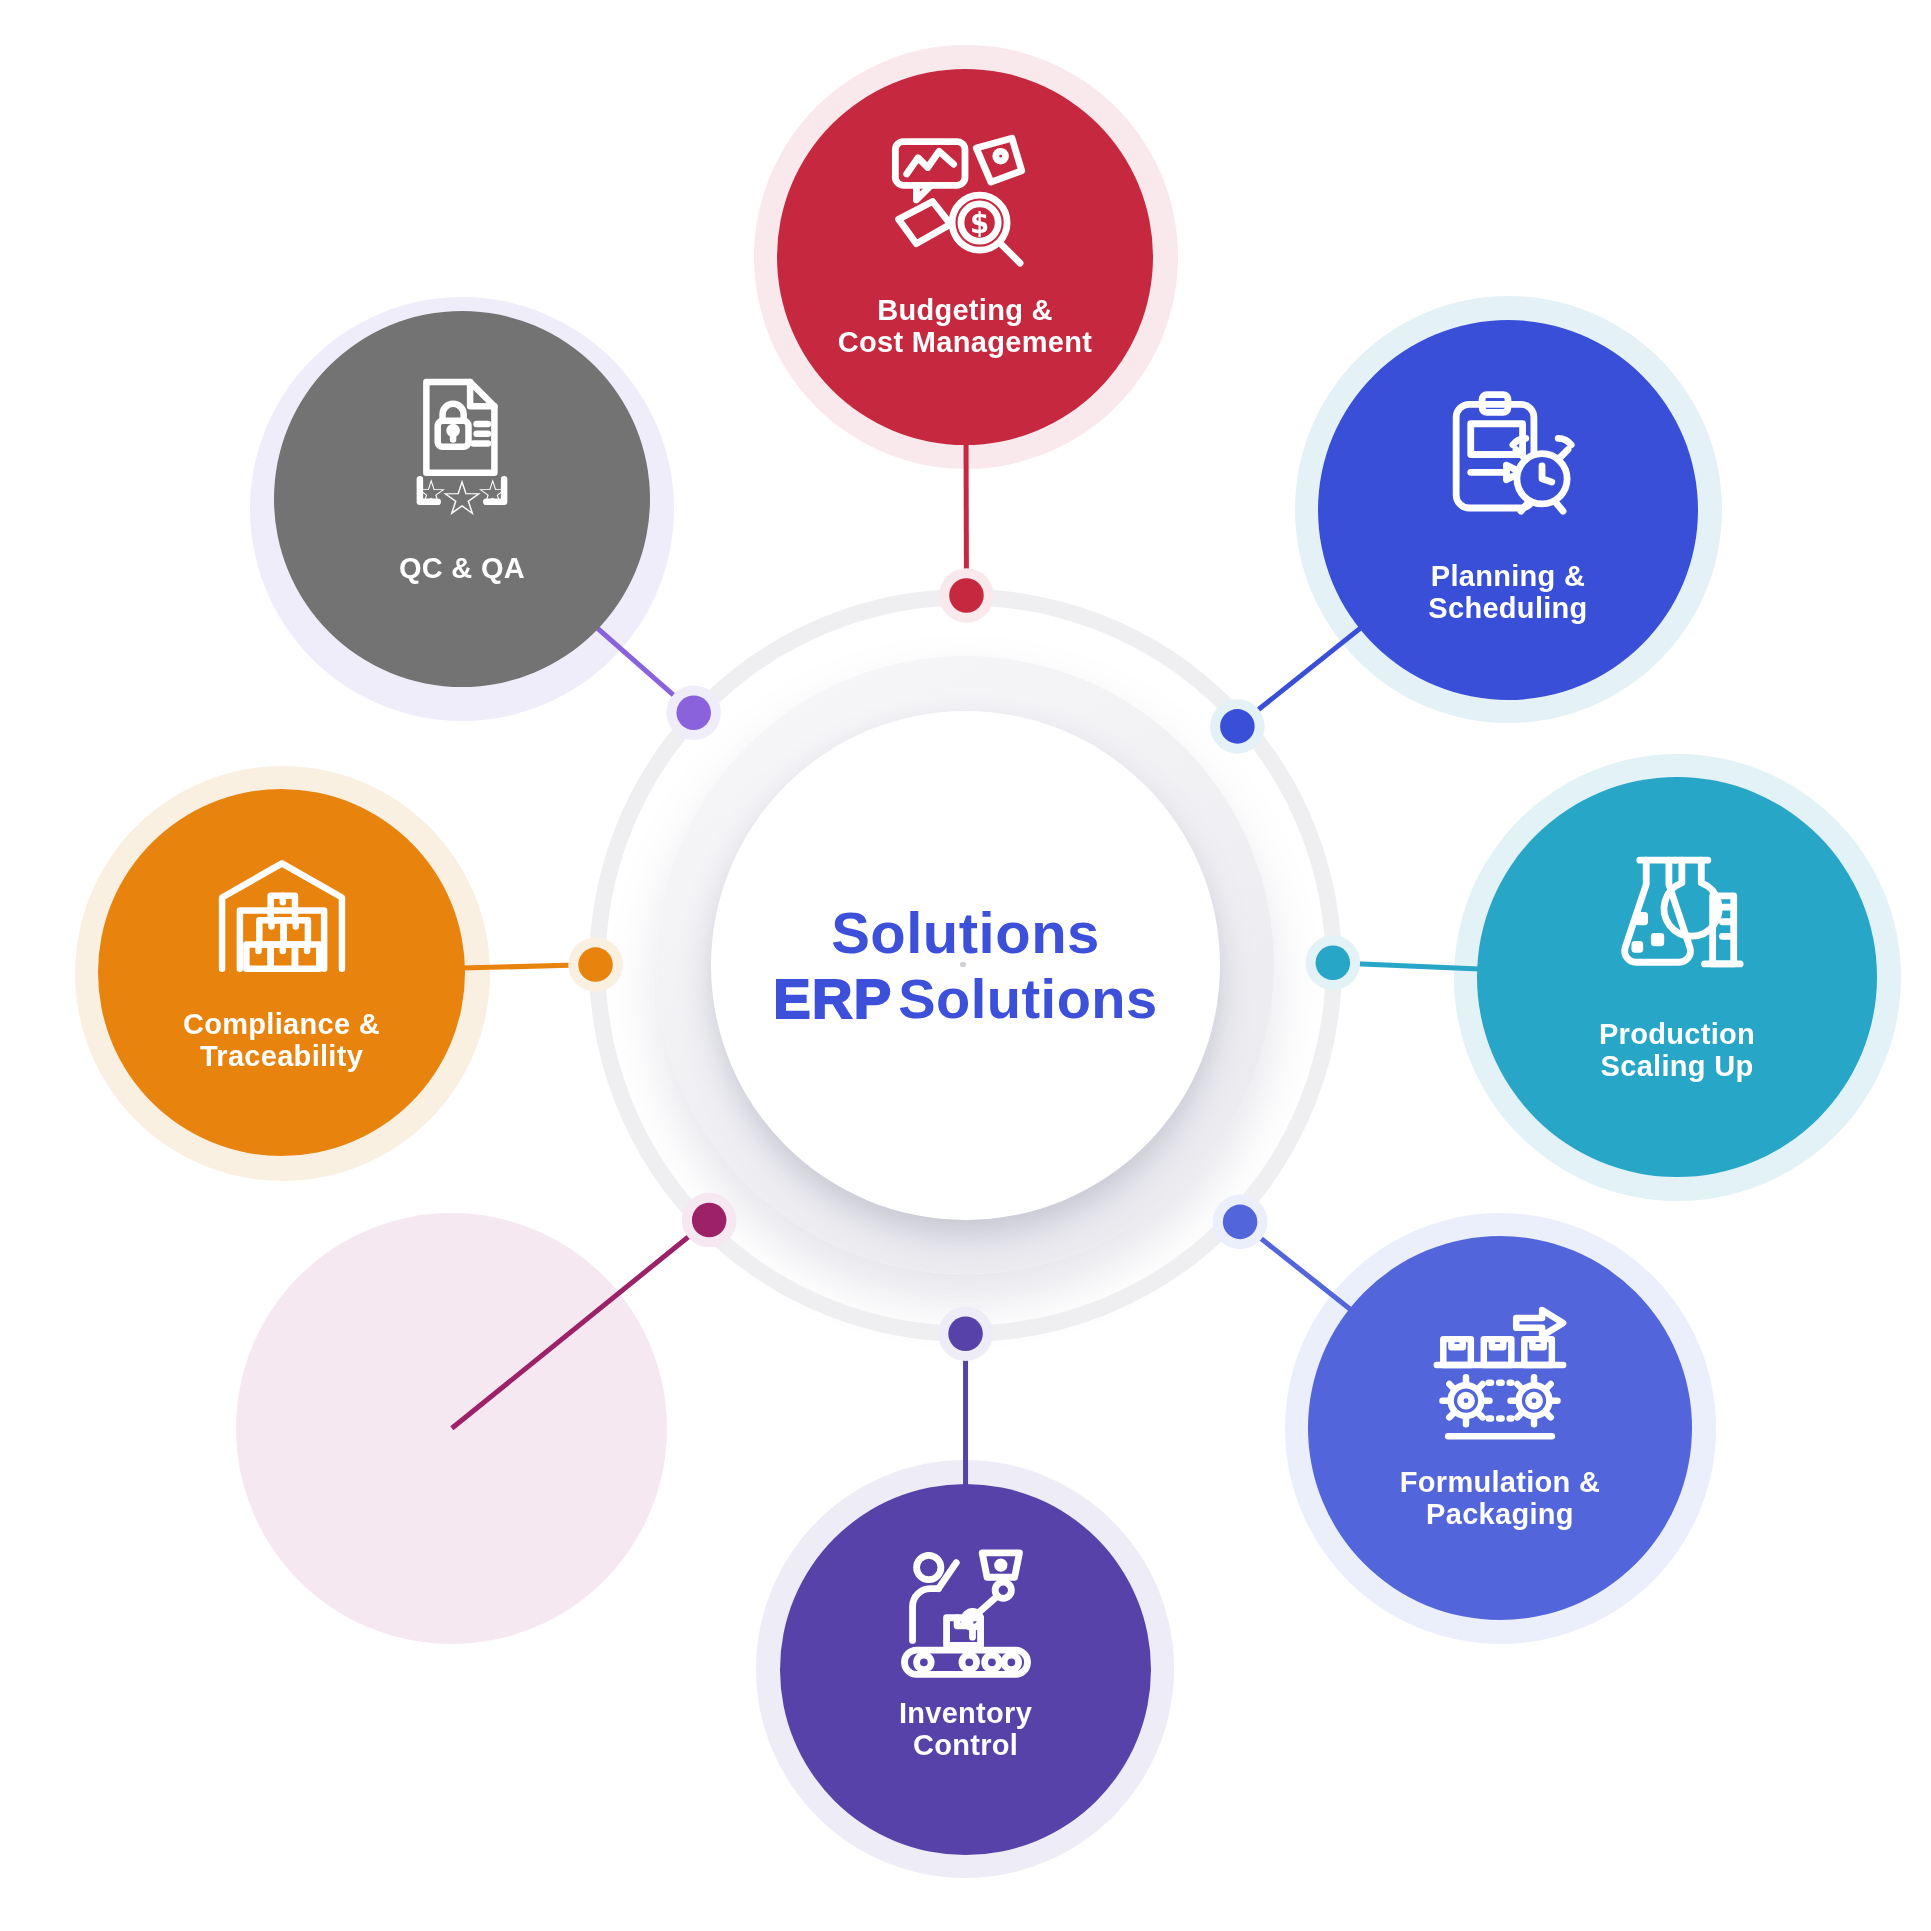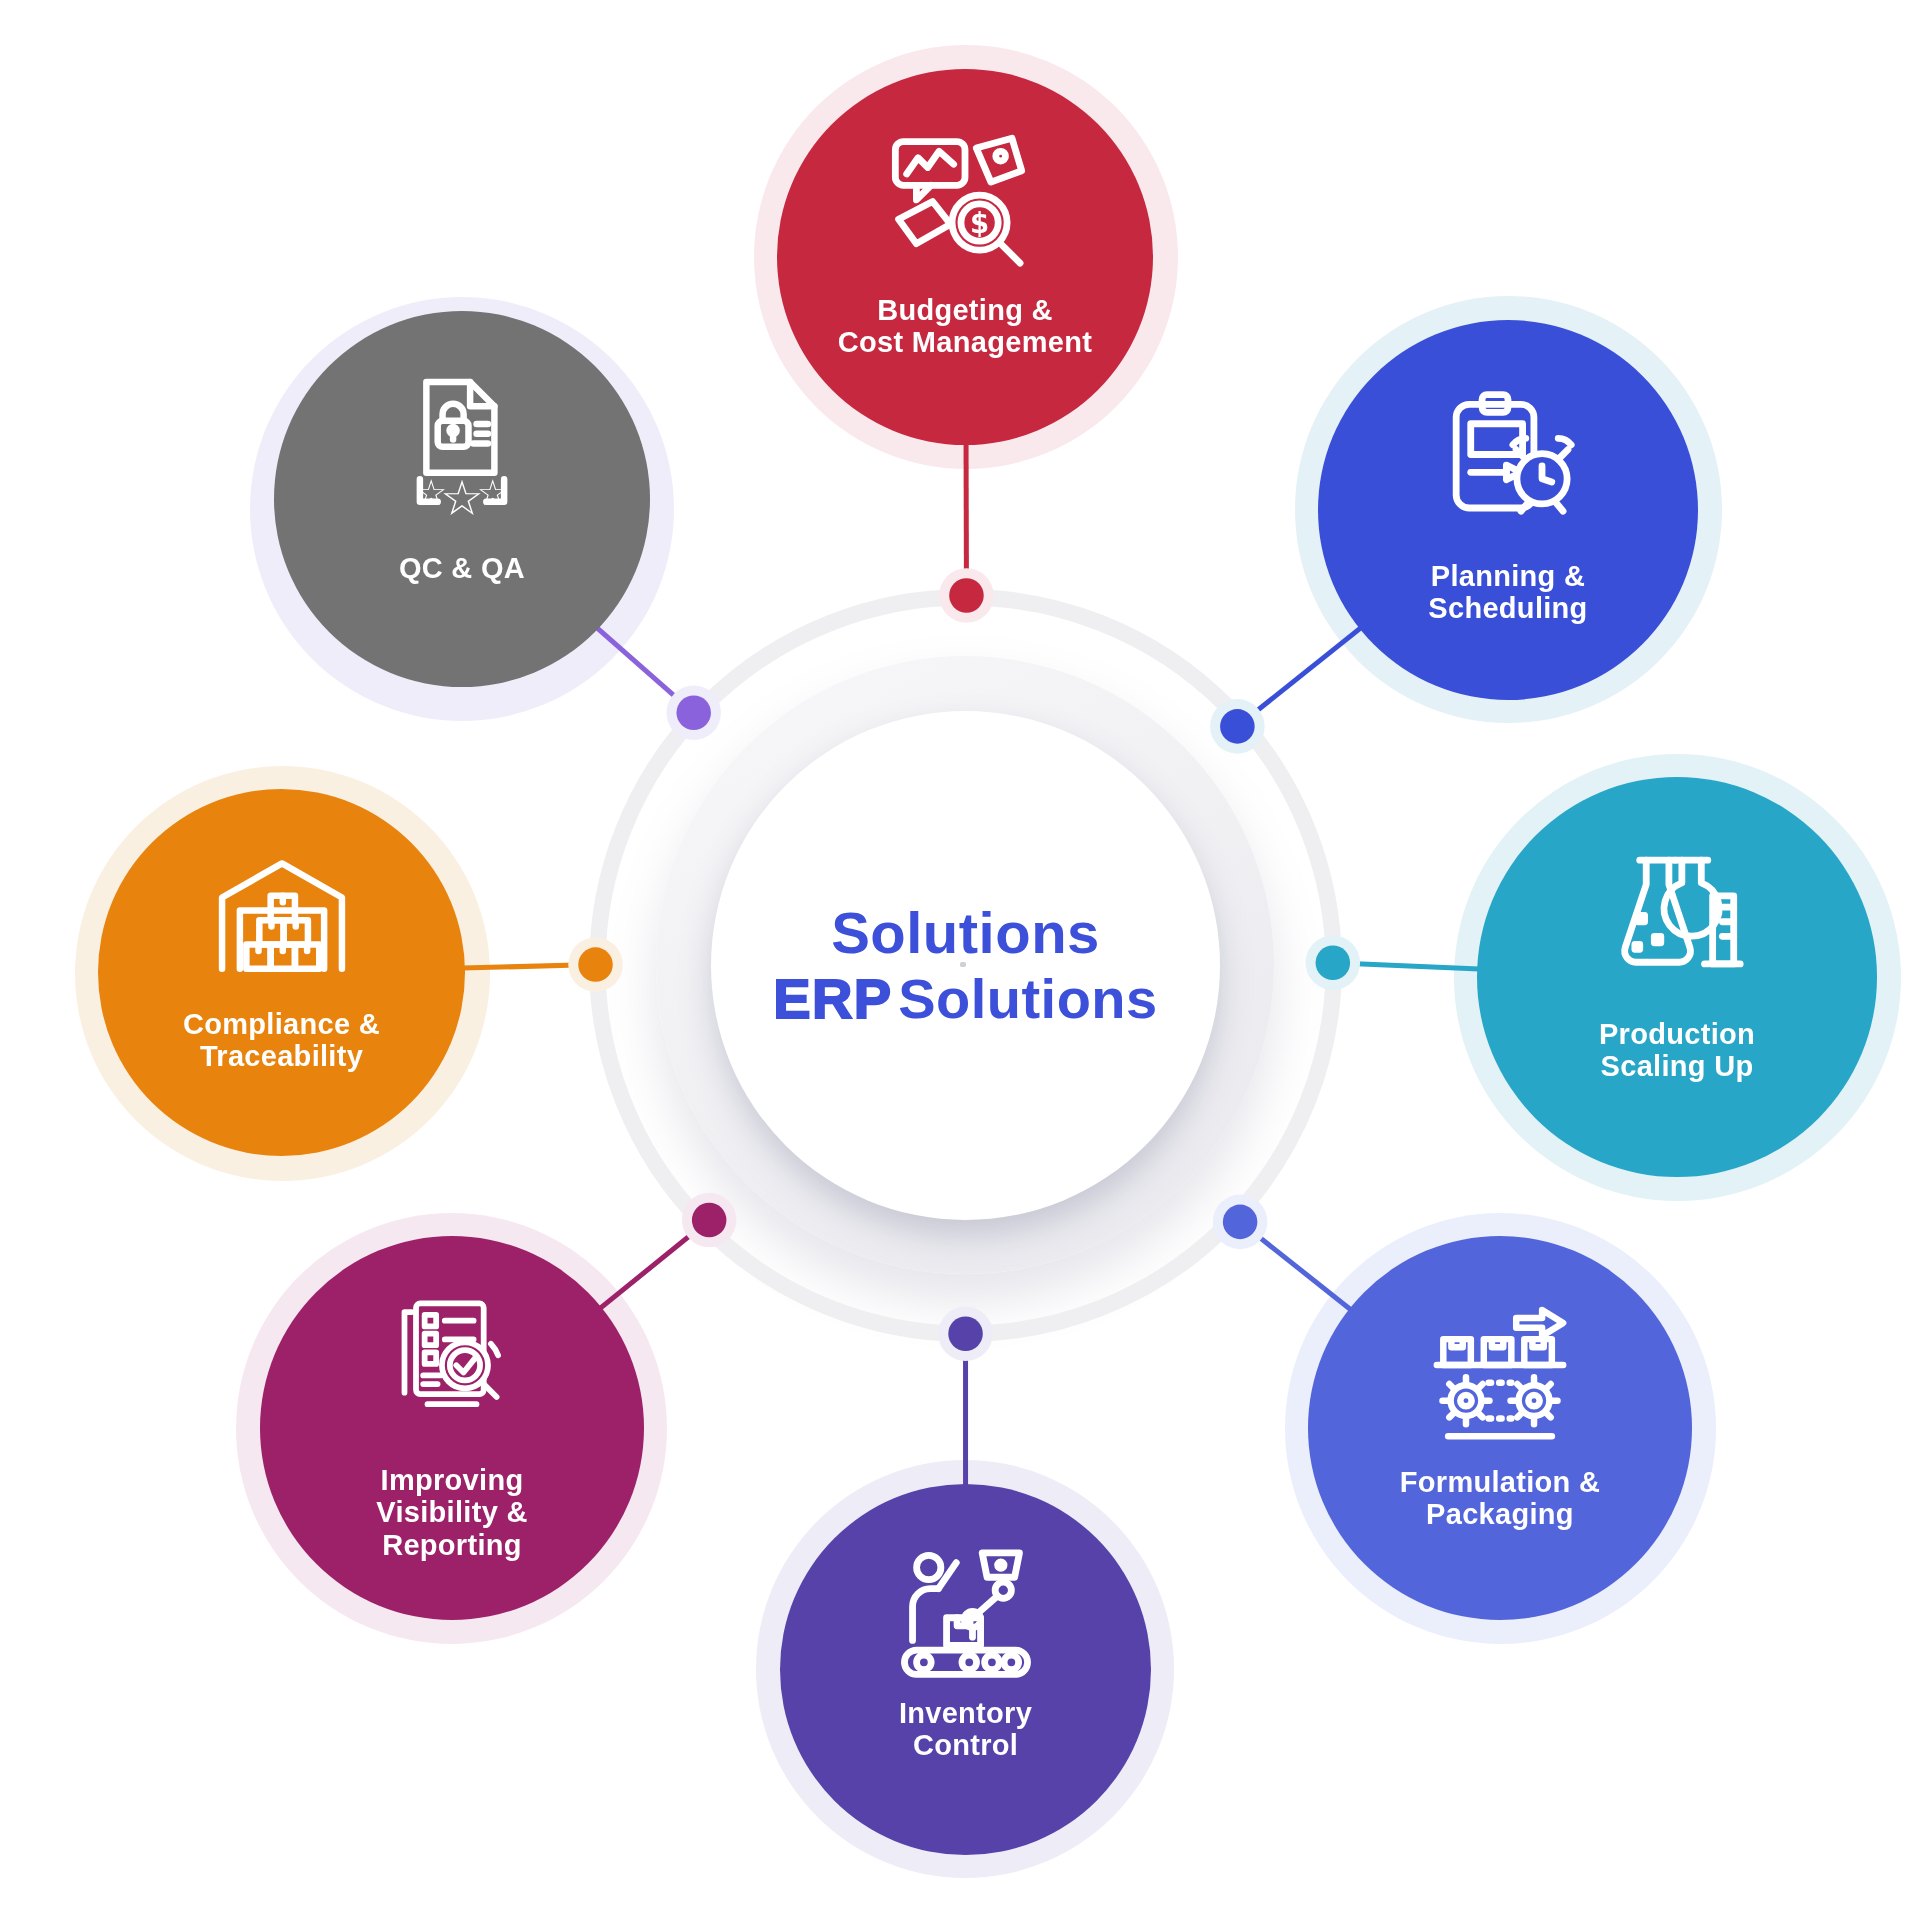--- a/index.html
+++ b/index.html
@@ -285,30 +285,20 @@
     <div class="bubble" style="left: 780px; top: 1484px; width: 371px; height: 371px; background: rgb(86, 66, 169);">
       <svg viewBox="0 0 100 100" width="162" height="162" class="sat-icon" style="top: 56px;">
         <use href="#sym-inventory"></use>
       </svg>
       <div class="sat-label" style="top: 245px;">
         <div>Inventory</div>
         <div>Control</div>
       </div>
     </div>
     <div class="halo" style="left: 236px; top: 1213px; width: 431px; height: 431px; background: rgb(246, 232, 240);"></div>
-    <div class="bubble" style="left: 260px; top: 1236px; width: 384px; height: 384px; background: rgb(156, 33, 104);">
-      <svg viewBox="0 0 100 100" width="144" height="144" class="sat-icon" style="top: 53px;">
-        <use href="#sym-improving"></use>
-      </svg>
-      <div class="sat-label" style="top: 277px;">
-        <div>Improving</div>
-        <div>Visibility &amp;</div>
-        <div>Reporting</div>
-      </div>
-    </div>
     <div class="halo" style="left: 75px; top: 766px; width: 415px; height: 415px; background: rgb(250, 240, 226);"></div>
     <div class="bubble" style="left: 98px; top: 789px; width: 367px; height: 367px; background: rgb(232, 131, 14);">
       <svg viewBox="0 0 100 100" width="162" height="162" class="sat-icon" style="top: 55px;">
         <use href="#sym-compliance"></use>
       </svg>
       <div class="sat-label" style="top: 251px;">
         <div>Compliance &amp;</div>
         <div>Traceability</div>
       </div>
     </div>

